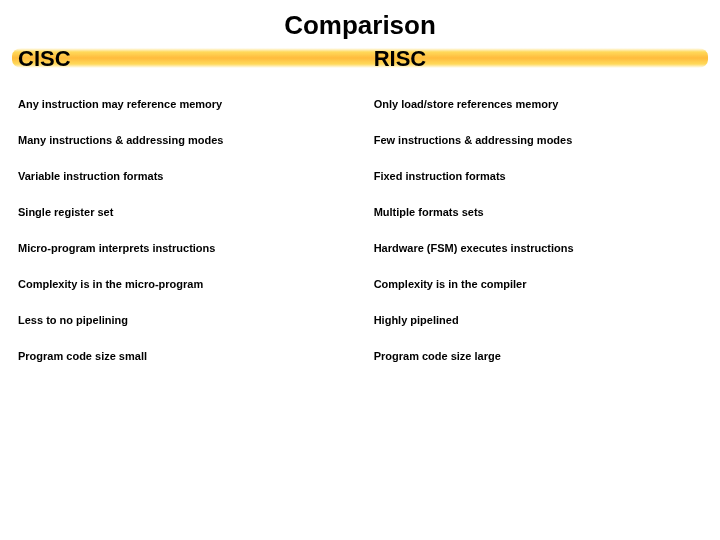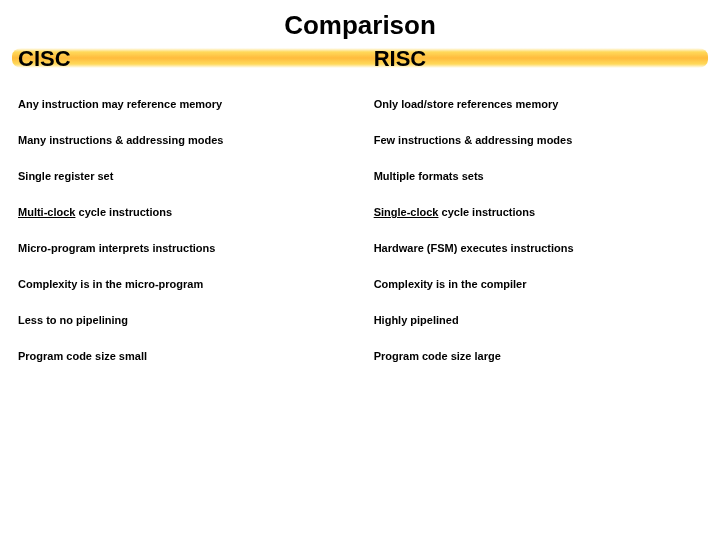--- a/index.html
+++ b/index.html
@@ -87,26 +87,26 @@
       <tbody>
         <tr>
           <td>Any instruction may reference memory</td>
           <td>Only load/store references memory</td>
         </tr>
         <tr>
           <td>Many instructions &amp; addressing modes</td>
           <td>Few instructions &amp; addressing modes</td>
         </tr>
         <tr>
+          <td>Variable instruction formats</td>
+          <td>Fixed instruction formats</td>
+        </tr>
+        <tr>
           <td>Single register set</td>
           <td>Multiple formats sets</td>
-        </tr>
-        <tr>
-          <td><span class="uline">Multi-clock</span><span> cycle instructions</span></td>
-          <td><span class="uline">Single-clock</span><span> cycle instructions</span></td>
         </tr>
         <tr>
           <td>Micro-program interprets instructions</td>
           <td>Hardware (FSM) executes instructions</td>
         </tr>
         <tr>
           <td>Complexity is in the micro-program</td>
           <td>Complexity is in the compiler</td>
         </tr>
         <tr>

